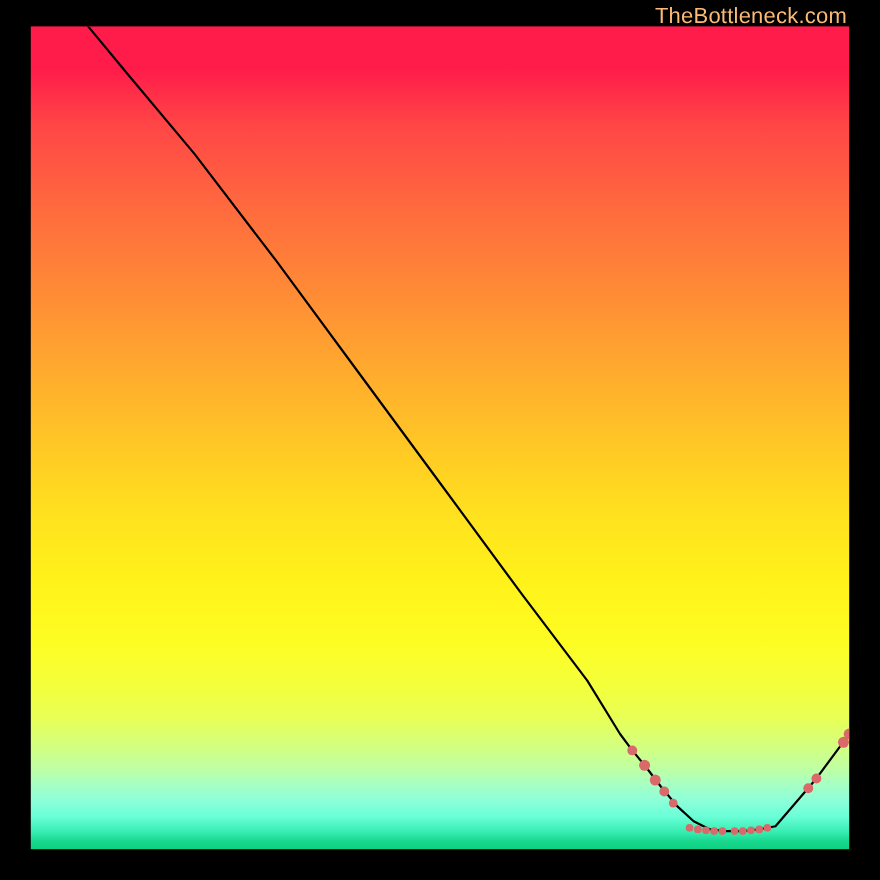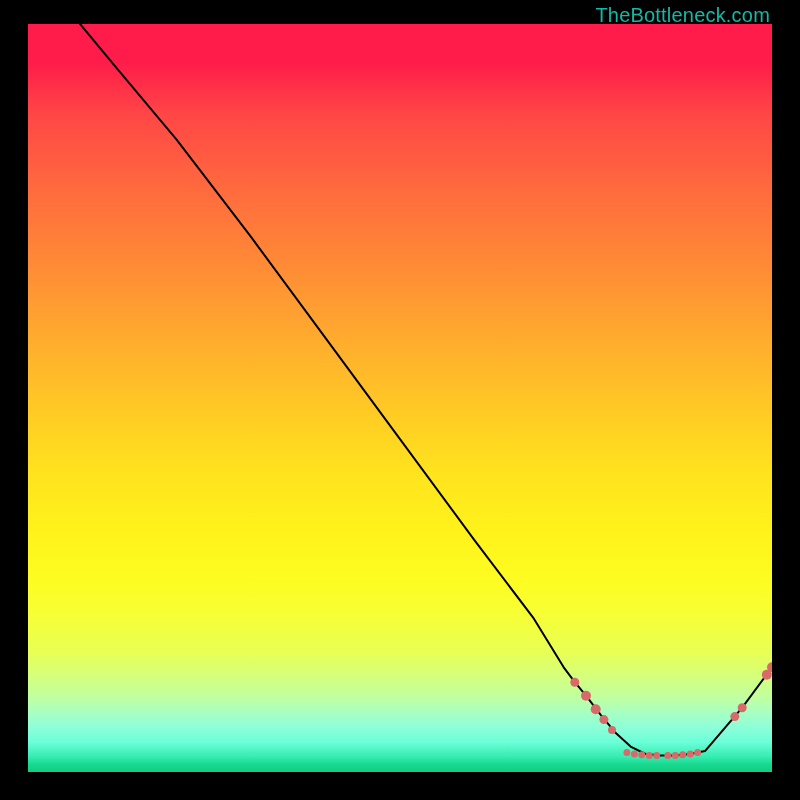--- a/index.html
+++ b/index.html
@@ -42,21 +42,21 @@
       #34ecb0 98%,
       #18d88e 99%,
       #0fcf82 100%
     );
   }
   .watermark {
     position: absolute;
     top: 4px;
     right: 30px;
     font: 500 20px Arial, Helvetica, sans-serif;
-    color: #14b8a6;
+    color: #fdba74;
     letter-spacing: 0.2px;
   }
   svg.overlay {
     position: absolute;
     left: 28px;
     top: 24px;
     width: 744px;
     height: 748px;
   }
   .curve {

